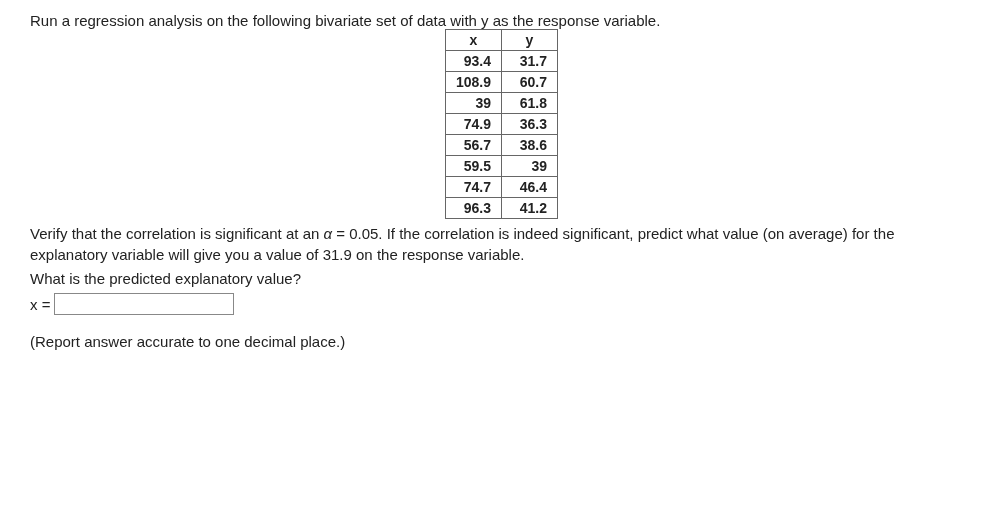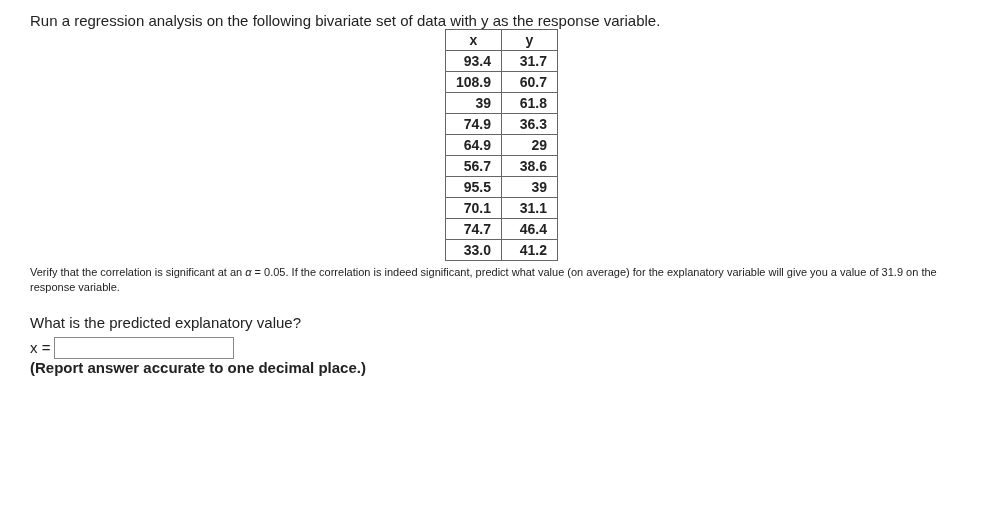--- a/index.html
+++ b/index.html
@@ -29,44 +29,44 @@
       text-align: right;
       font-weight: bold;
       min-width: 56px;
       font-size: 14px;
     }
     .data-table th {
       text-align: center;
       font-weight: bold;
     }
     .verify-line {
-      font-size: 11px;
+      font-size: 15px;
       line-height: 1.4;
       margin-top: 2px;
     }
     .question-line {
-      margin-top: 18px;
+      margin-top: 5px;
       font-size: 15px;
     }
     .answer-line {
       margin-top: 6px;
       display: flex;
       align-items: center;
       gap: 4px;
     }
     .answer-input {
       width: 180px;
       height: 22px;
       border: 1px solid #888;
       padding: 2px 4px;
       font-size: 13px;
     }
     .report-line {
+      margin-top: 18px;
       font-size: 15px;
-      font-weight: bold;
     }
     .ital {
       font-style: italic;
     }
   </style>
 </head>
 <body>
 
 <div class="prompt-line">Run a regression analysis on the following bivariate set of data with y as the response variable.</div>
 
@@ -88,41 +88,33 @@
       </tr>
     <tr>
         <td>39</td>
         <td>61.8</td>
       </tr>
     <tr>
         <td>74.9</td>
         <td>36.3</td>
       </tr>
     <tr>
-        <td>64.9</td>
-        <td>29</td>
-      </tr>
-    <tr>
         <td>56.7</td>
         <td>38.6</td>
       </tr>
     <tr>
-        <td>95.5</td>
+        <td>59.5</td>
         <td>39</td>
-      </tr>
-    <tr>
-        <td>70.1</td>
-        <td>31.1</td>
       </tr>
     <tr>
         <td>74.7</td>
         <td>46.4</td>
       </tr>
     <tr>
-        <td>33.0</td>
+        <td>96.3</td>
         <td>41.2</td>
       </tr>
   </tbody>
 </table>
 
 <div class="verify-line">
   <span>Verify that the correlation is significant at an </span><span class="ital">α</span><span> = 0.05. If the correlation is indeed significant, predict what value (on average) for the explanatory variable will give you a value of 31.9 on the response variable.</span>
 </div>
 
 <div class="question-line">What is the predicted explanatory value?</div>

